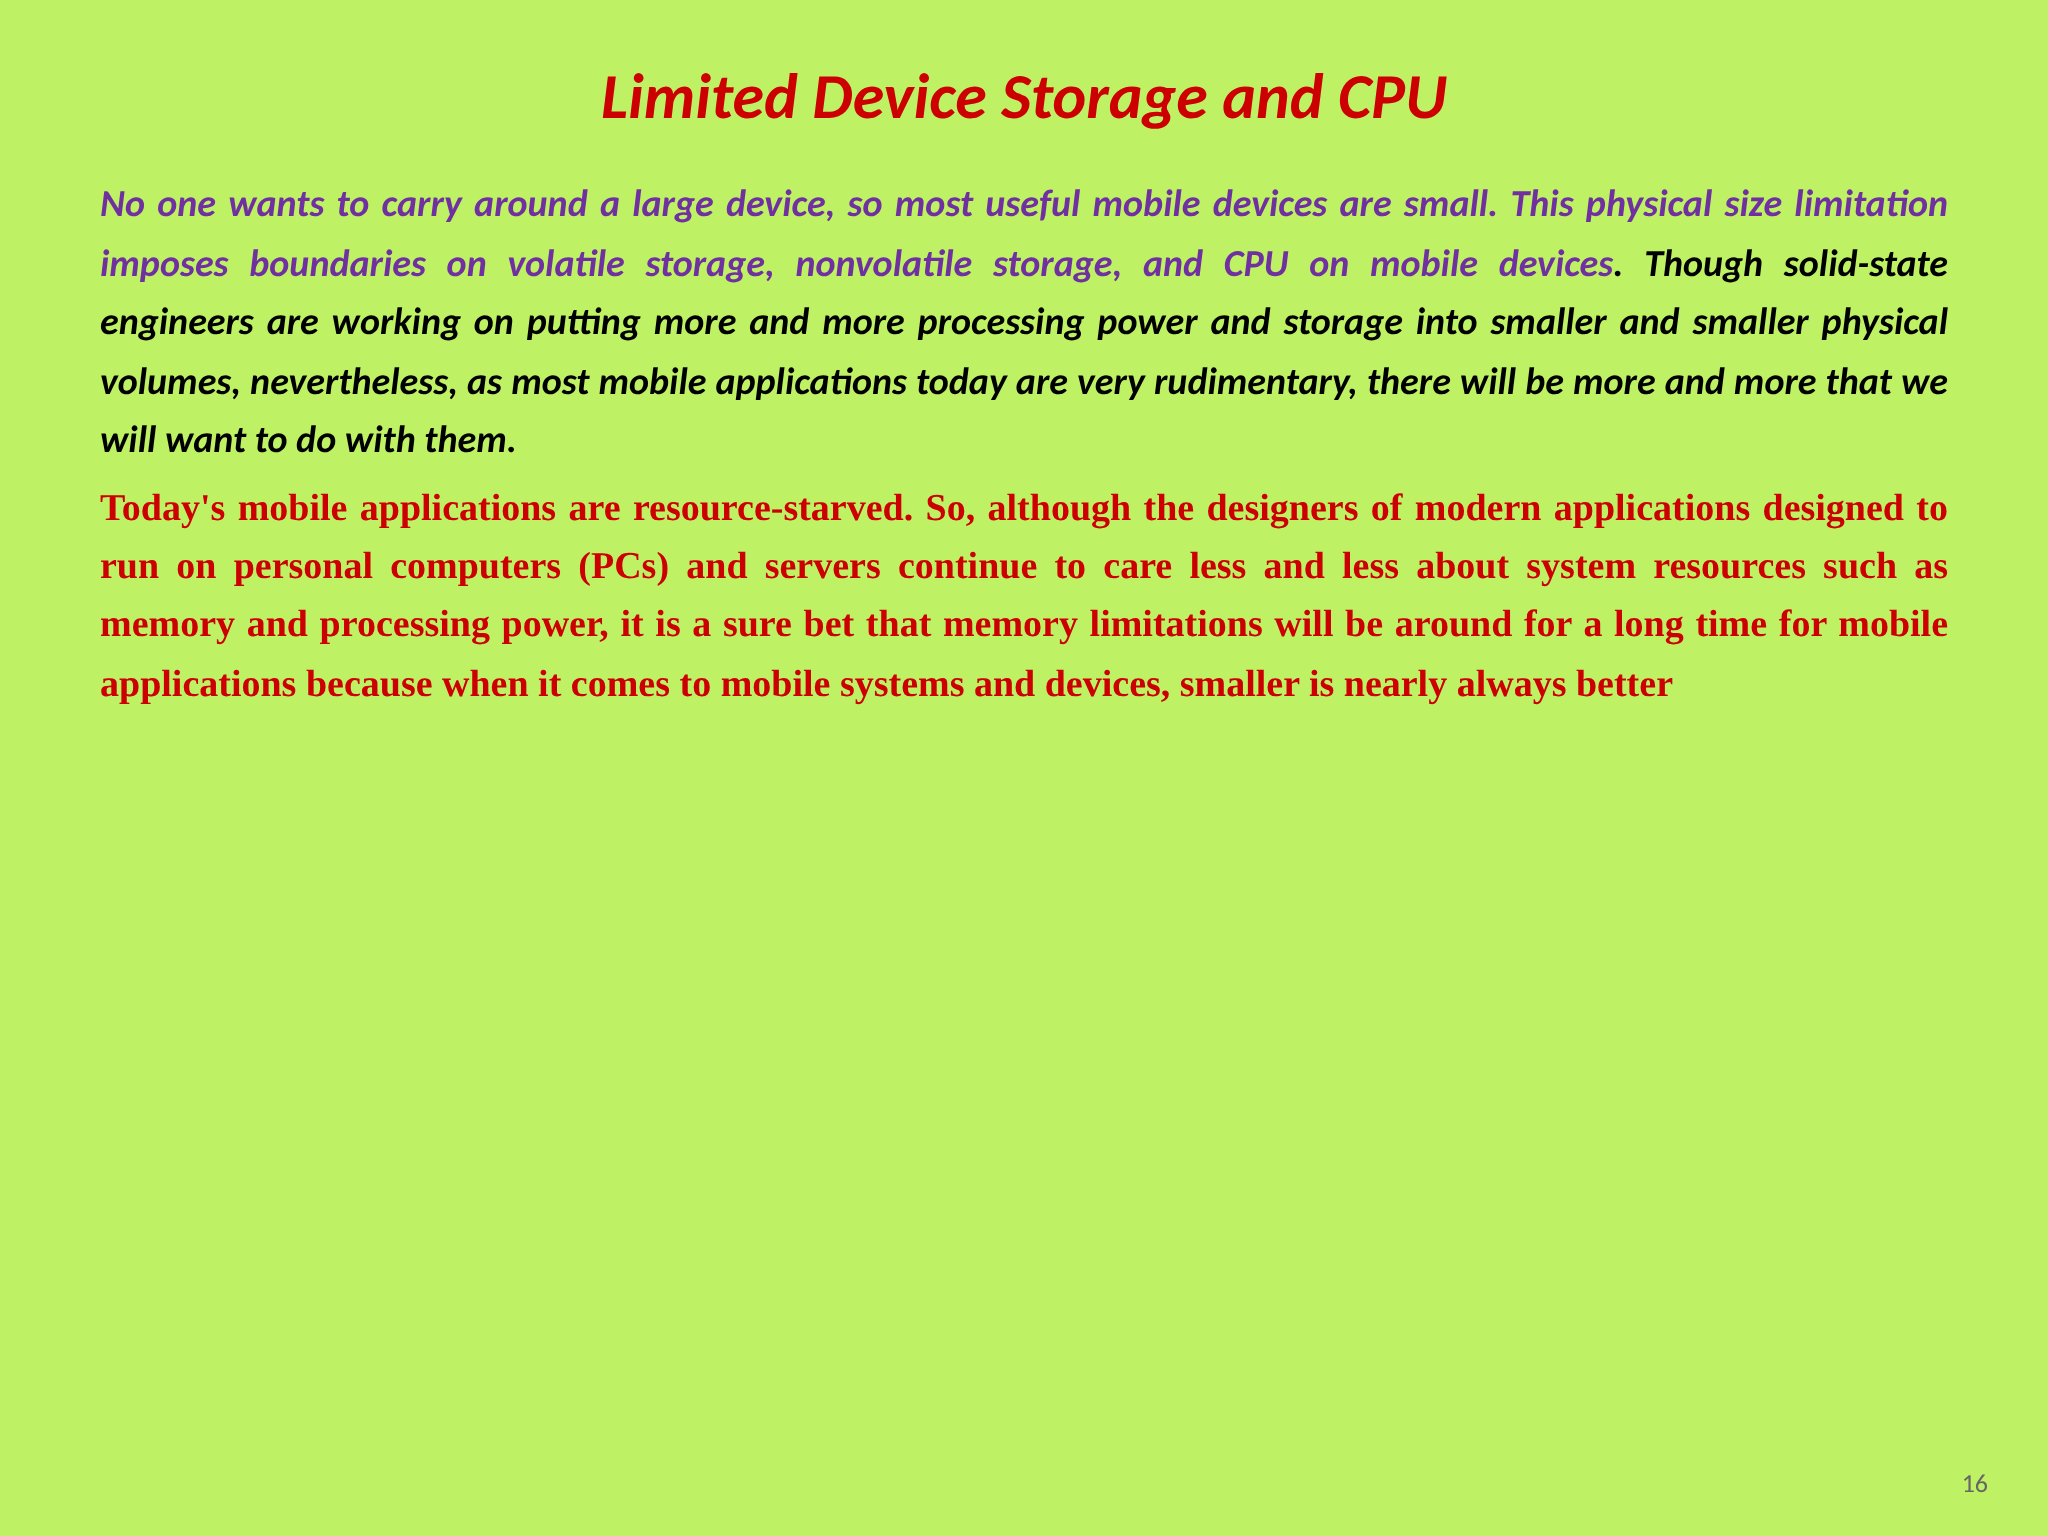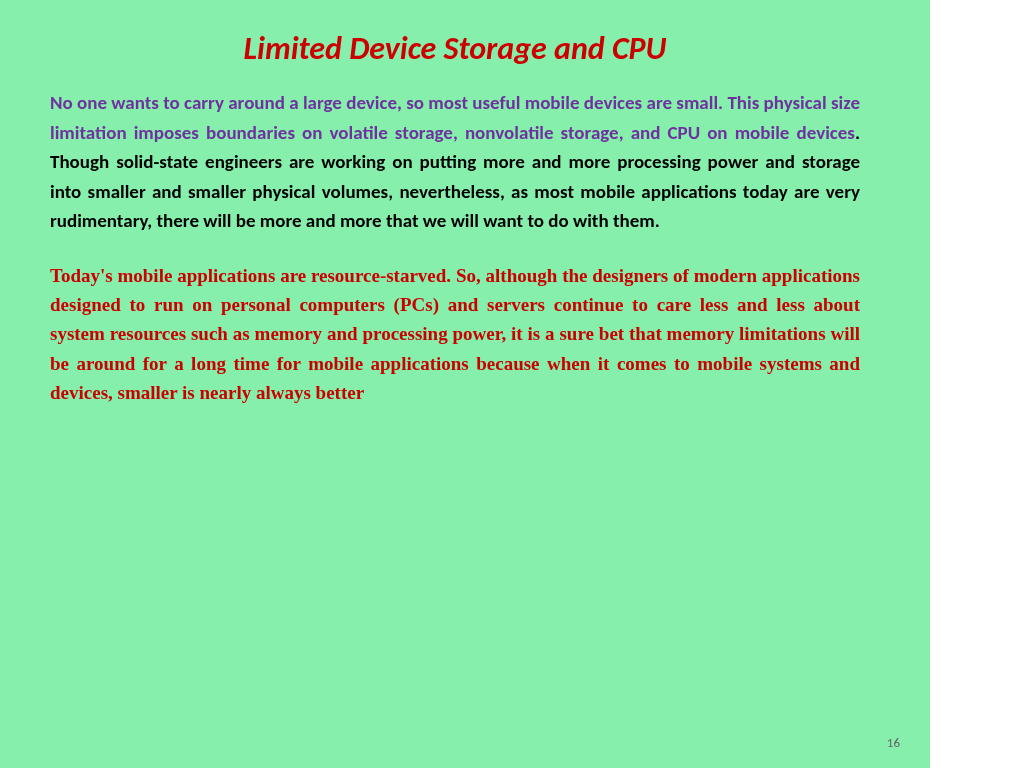--- a/index.html
+++ b/index.html
@@ -10,44 +10,45 @@
 
     body {
       width: 1024px;
       height: 768px;
       background: #ffffff;
       font-family: 'Calibri', 'Arial', sans-serif;
       overflow: hidden;
     }
 
     .slide {
-      width: 930px;
+      width: 1024px;
       height: 768px;
-      background: #86efac;
-      padding: 30px 70px 30px 50px;
+      background: #bef264;
+      padding: 30px 50px 30px 50px;
       position: relative;
     }
 
     .slide-title {
       text-align: center;
       font-size: 32px;
       font-weight: bold;
       font-style: italic;
       color: #cc0000;
       margin-bottom: 20px;
       line-height: 1.2;
     }
 
     .paragraph-purple {
       color: #7030a0;
       font-size: 19px;
       font-weight: bold;
       line-height: 1.55;
       text-align: justify;
-      margin-bottom: 25px;
+      margin-bottom: 4px;
+      font-style: italic;
     }
 
     .paragraph-red {
       color: #cc0000;
       font-size: 19px;
       font-weight: bold;
       line-height: 1.55;
       text-align: justify;
       font-family: Liberation Serif, serif;
     }

